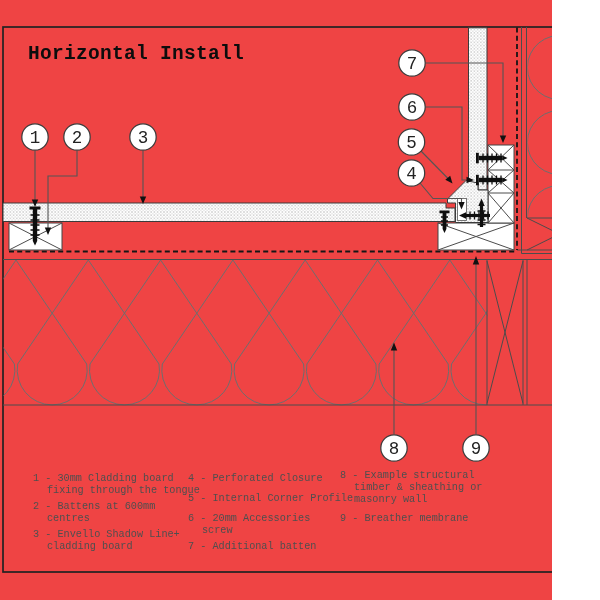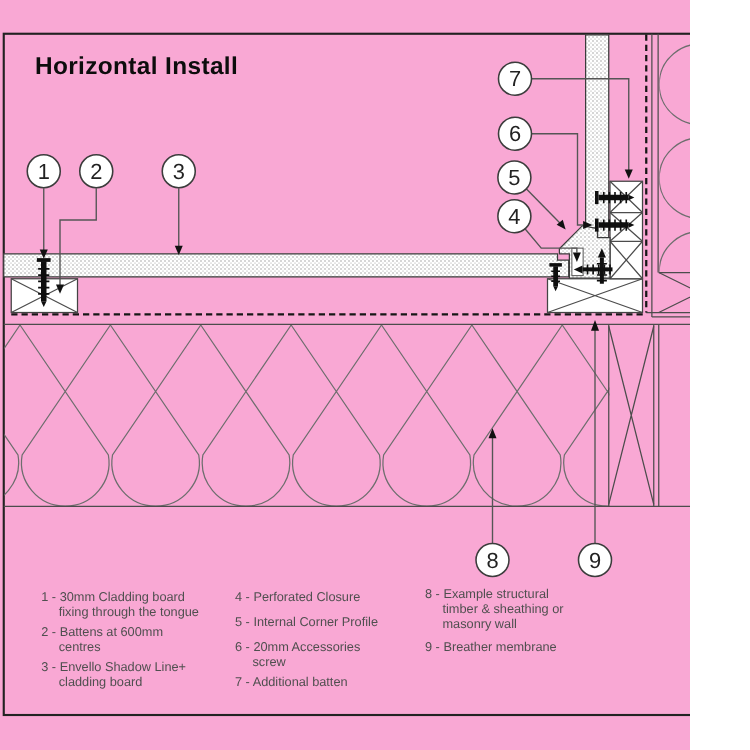--- a/index.html
+++ b/index.html
@@ -1,17 +1,17 @@
 <!DOCTYPE html>
 <html><head>
 <meta charset="utf-8">
 <style>
   html,body{margin:0;padding:0;background:#fff;}
-  .page{width:552px;height:600px;position:relative;background:#f9a8d4;overflow:hidden;
-        font-family:Liberation Sans, sans-serif;}
+  .page{width:552px;height:600px;position:relative;background:#ef4444;overflow:hidden;
+        font-family:Liberation Mono, monospace;}
   svg{display:block;}
   .thin{stroke:#4c4c4c;stroke-width:1;fill:none;}
   .frame{stroke:#222;stroke-width:1.7;fill:none;}
   .loop{stroke:#6e6e6e;stroke-width:1;fill:none;}
   .dash{stroke:#161616;stroke-width:1.8;fill:none;stroke-dasharray:5 3.2;}
   .leader{stroke:#555;stroke-width:1.1;fill:none;}
   .ahead{fill:#111;stroke:none;}
   .callout{fill:#fff;stroke:#3c3c3c;stroke-width:1.25;}
   .cnum{font-size:17.5px;fill:#222;text-anchor:middle;}
   .title{font-size:19.5px;font-weight:700;letter-spacing:.3px;fill:#0d0d0d;}

